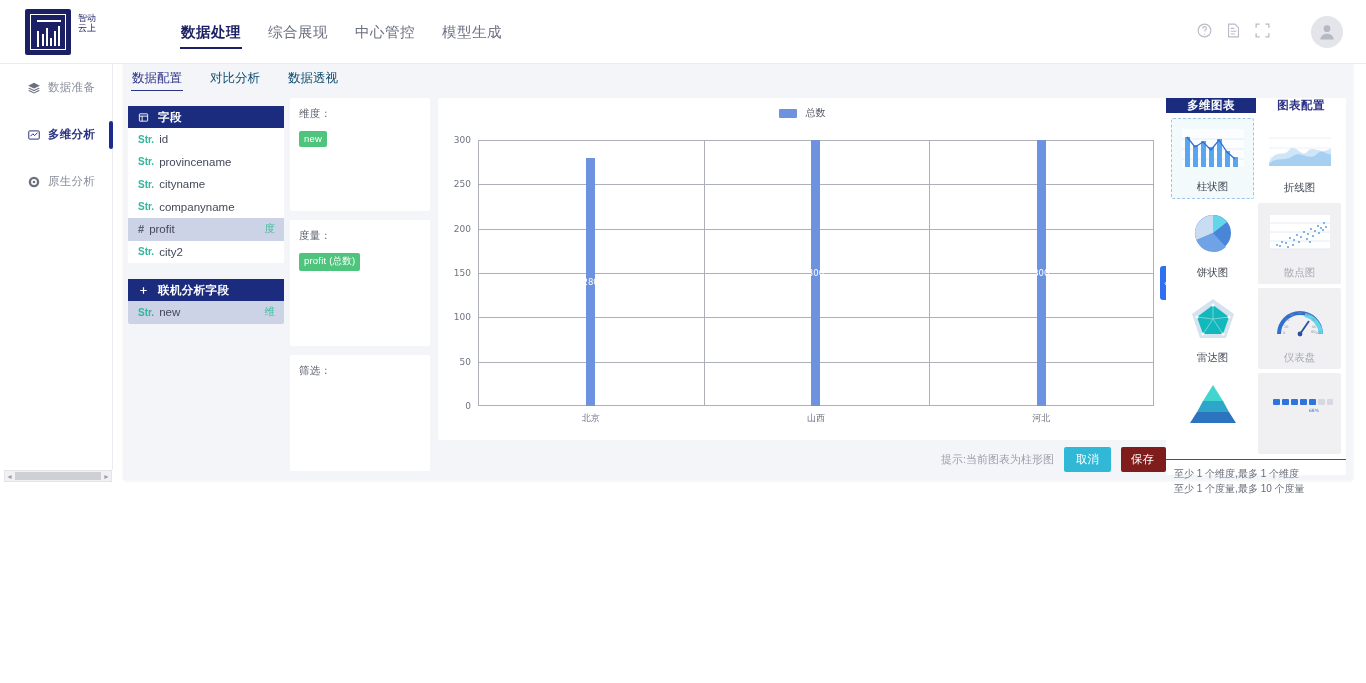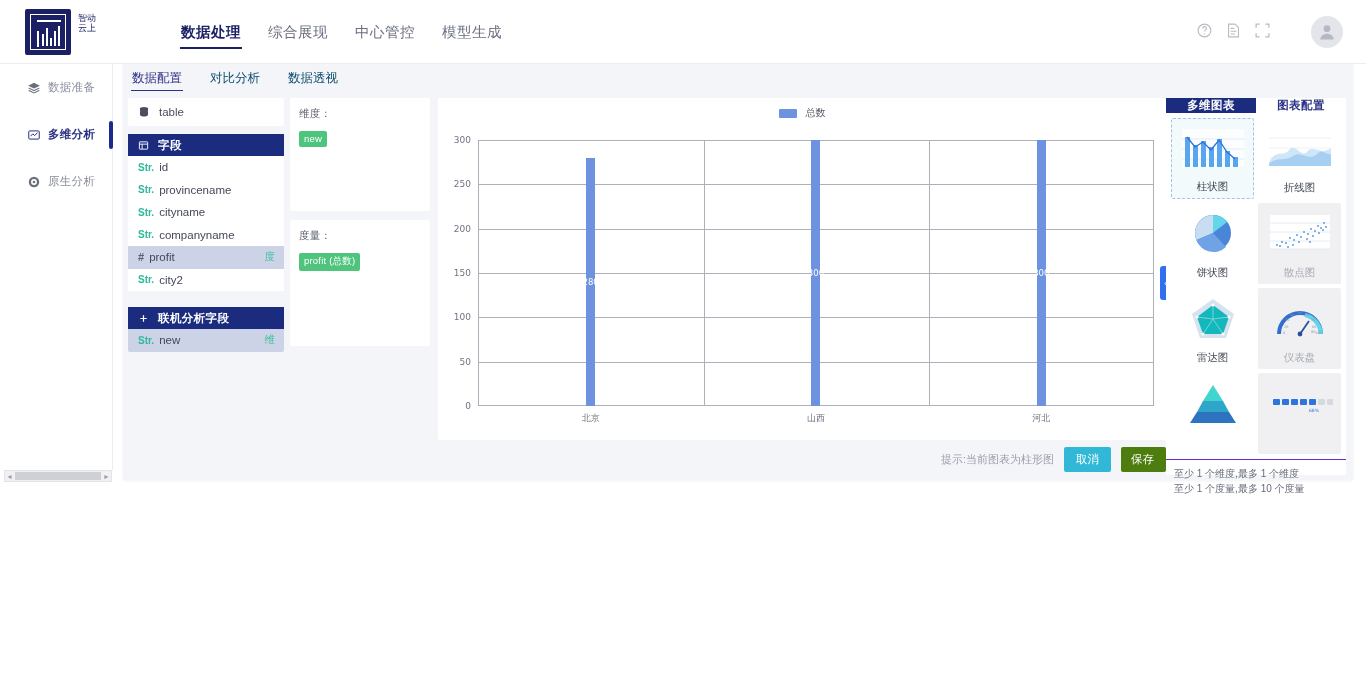--- a/index.html
+++ b/index.html
@@ -161,21 +161,21 @@
     background:#2f6ff0; border-radius:3px 0 0 3px; color:#fff; font-size:8px;
     display:flex; align-items:center; justify-content:center; cursor:pointer;
   }
 
   
   .bottombar { position:absolute; right:187px; bottom:6px; height:30px; display:flex; align-items:center; gap:10px; }
   .hint { font-size:11px; color:#9b9fab; }
   .btn { border:none; border-radius:2px; color:#fff; font-size:11.5px; padding:5px 12px; cursor:pointer;
          font-family:"Liberation Sans", sans-serif; }
   .btn-cancel { background:#31b8d6; }
-  .btn-save { background:#4d7c0f;padding-left:10px; }
+  .btn-save { background:#7f1d1d;padding-left:10px; }
 
   
   .rightpanel {
     position:absolute; right:7px; top:40px; width:180px; bottom:5px;
     background:#fff; border-radius:2px; display:flex; flex-direction:column;
   }
   .rp-tabs { display:flex; height:27px; }
   .rp-tab {
     flex:1; display:flex; align-items:center; justify-content:center;
     font-size:11.5px; font-weight:bold; cursor:pointer; letter-spacing:.4px;
@@ -281,28 +281,20 @@
 
   <div class="workspace">
 
     <div class="subtabs">
       <a class="active">数据配置</a>
       <a>对比分析</a>
       <a>数据透视</a>
     </div>
 
     <div class="panel-fields">
-      <div class="table-chip">
-        <svg width="12" height="12" viewBox="0 0 24 24" fill="#4b4f5c">
-          <ellipse cx="12" cy="5" rx="8" ry="3"></ellipse>
-            <path d="M4 5v6c0 1.7 3.6 3 8 3s8-1.3 8-3V5"></path>
-            <path d="M4 12v6c0 1.7 3.6 3 8 3s8-1.3 8-3v-6"></path>
-        </svg>
-        <span>table</span>
-      </div>
 
       <div class="fields-block">
         <div class="sect-head">
           <svg width="11" height="11" viewBox="0 0 24 24" fill="none" stroke="#fff" stroke-width="2">
             <rect x="3" y="4" width="18" height="16" rx="1"></rect>
               <path d="M3 9h18M9 9v11"></path>
           </svg>
           <span>字段</span>
         </div>
         <div class="field-row">
@@ -353,20 +345,23 @@
     </div>
 
     <div class="panel-shelf">
       <div class="shelf" id="shelf-dim">
         <div class="shelf-label">维度：</div>
         <span class="chip">new</span>
       </div>
       <div class="shelf" id="shelf-mea">
         <div class="shelf-label">度量：</div>
         <span class="chip">profit (总数)</span>
+      </div>
+      <div class="shelf" id="shelf-flt">
+        <div class="shelf-label">筛选：</div>
       </div>
     </div>
 
     <div class="chart-card">
       <div class="legend">
         <span class="legend-swatch"></span>
         <span class="legend-text">总数</span>
       </div>
 
       <div class="plot">

